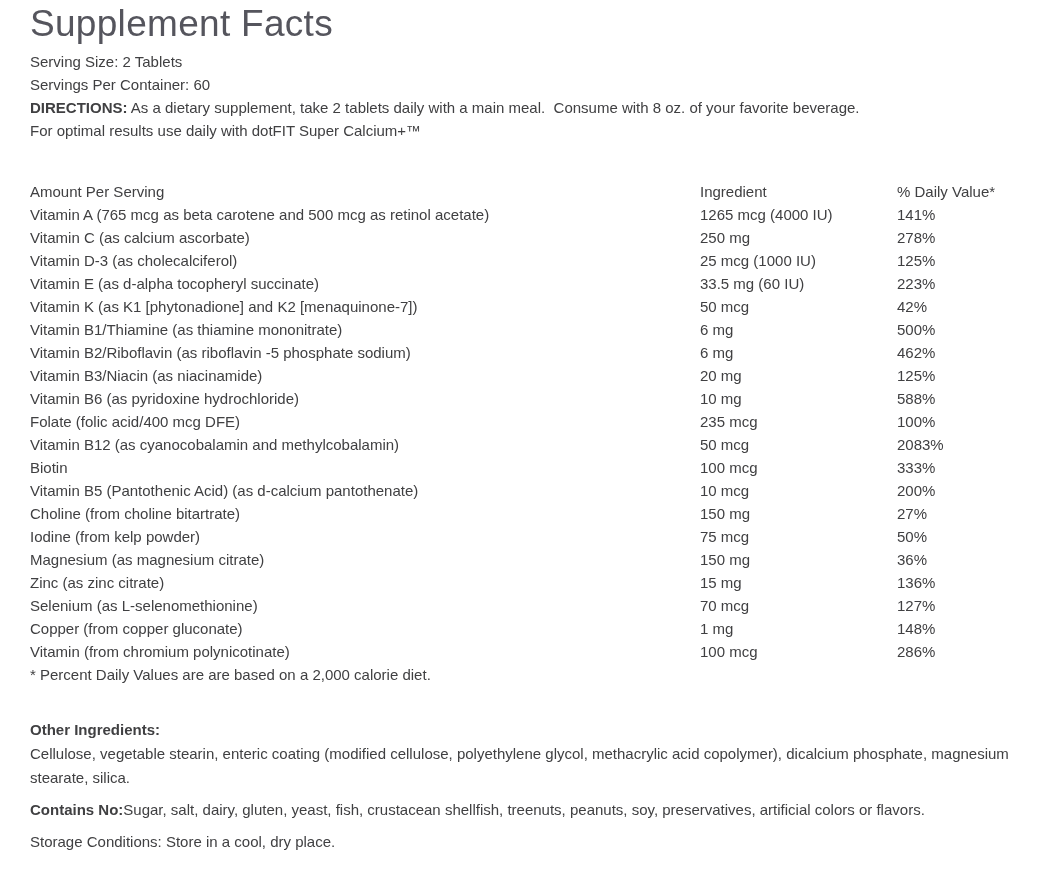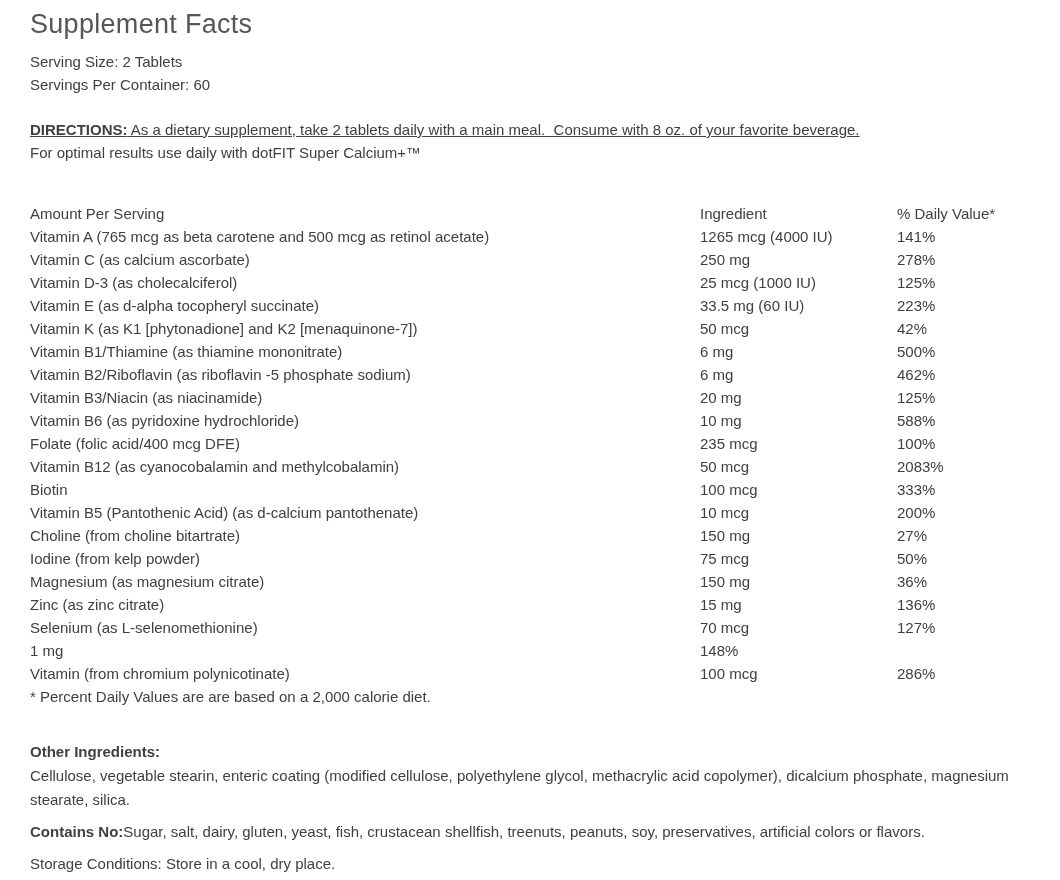--- a/index.html
+++ b/index.html
@@ -16,34 +16,32 @@
     position: relative;
     width: 1060px;
     height: 880px;
     box-sizing: border-box;
     padding: 10px 30px 0 30px;
     background: #ffffff;
     overflow: hidden;
   }
   .title {
     margin: 0 0 12px 0;
-    font-size: 27px;
+    font-size: 37px;
     line-height: 28px;
     font-weight: 300;
     color: #55555d;
     letter-spacing: 0.3px;
   }
   .serving-line {
     line-height: 23px;
   }
   .directions {
-    margin-top: 22px;
     line-height: 23px;
     white-space: pre-wrap;
-    text-decoration: underline;
   }
   .optimal {
     line-height: 23px;
   }
   .bold {
     font-weight: 700;
   }
   .facts-table {
     margin-top: 38px;
   }
@@ -179,20 +177,21 @@
           <div>Zinc (as zinc citrate)</div>
           <div>15 mg</div>
           <div>136%</div>
         </div>
         <div class="facts-row">
           <div>Selenium (as L-selenomethionine)</div>
           <div>70 mcg</div>
           <div>127%</div>
         </div>
         <div class="facts-row">
+          <div>Copper (from copper gluconate)</div>
           <div>1 mg</div>
           <div>148%</div>
         </div>
         <div class="facts-row">
           <div>Vitamin (from chromium polynicotinate)</div>
           <div>100 mcg</div>
           <div>286%</div>
         </div>
       </div>
     <div class="footnote">* Percent Daily Values are are based on a 2,000 calorie diet.</div>

